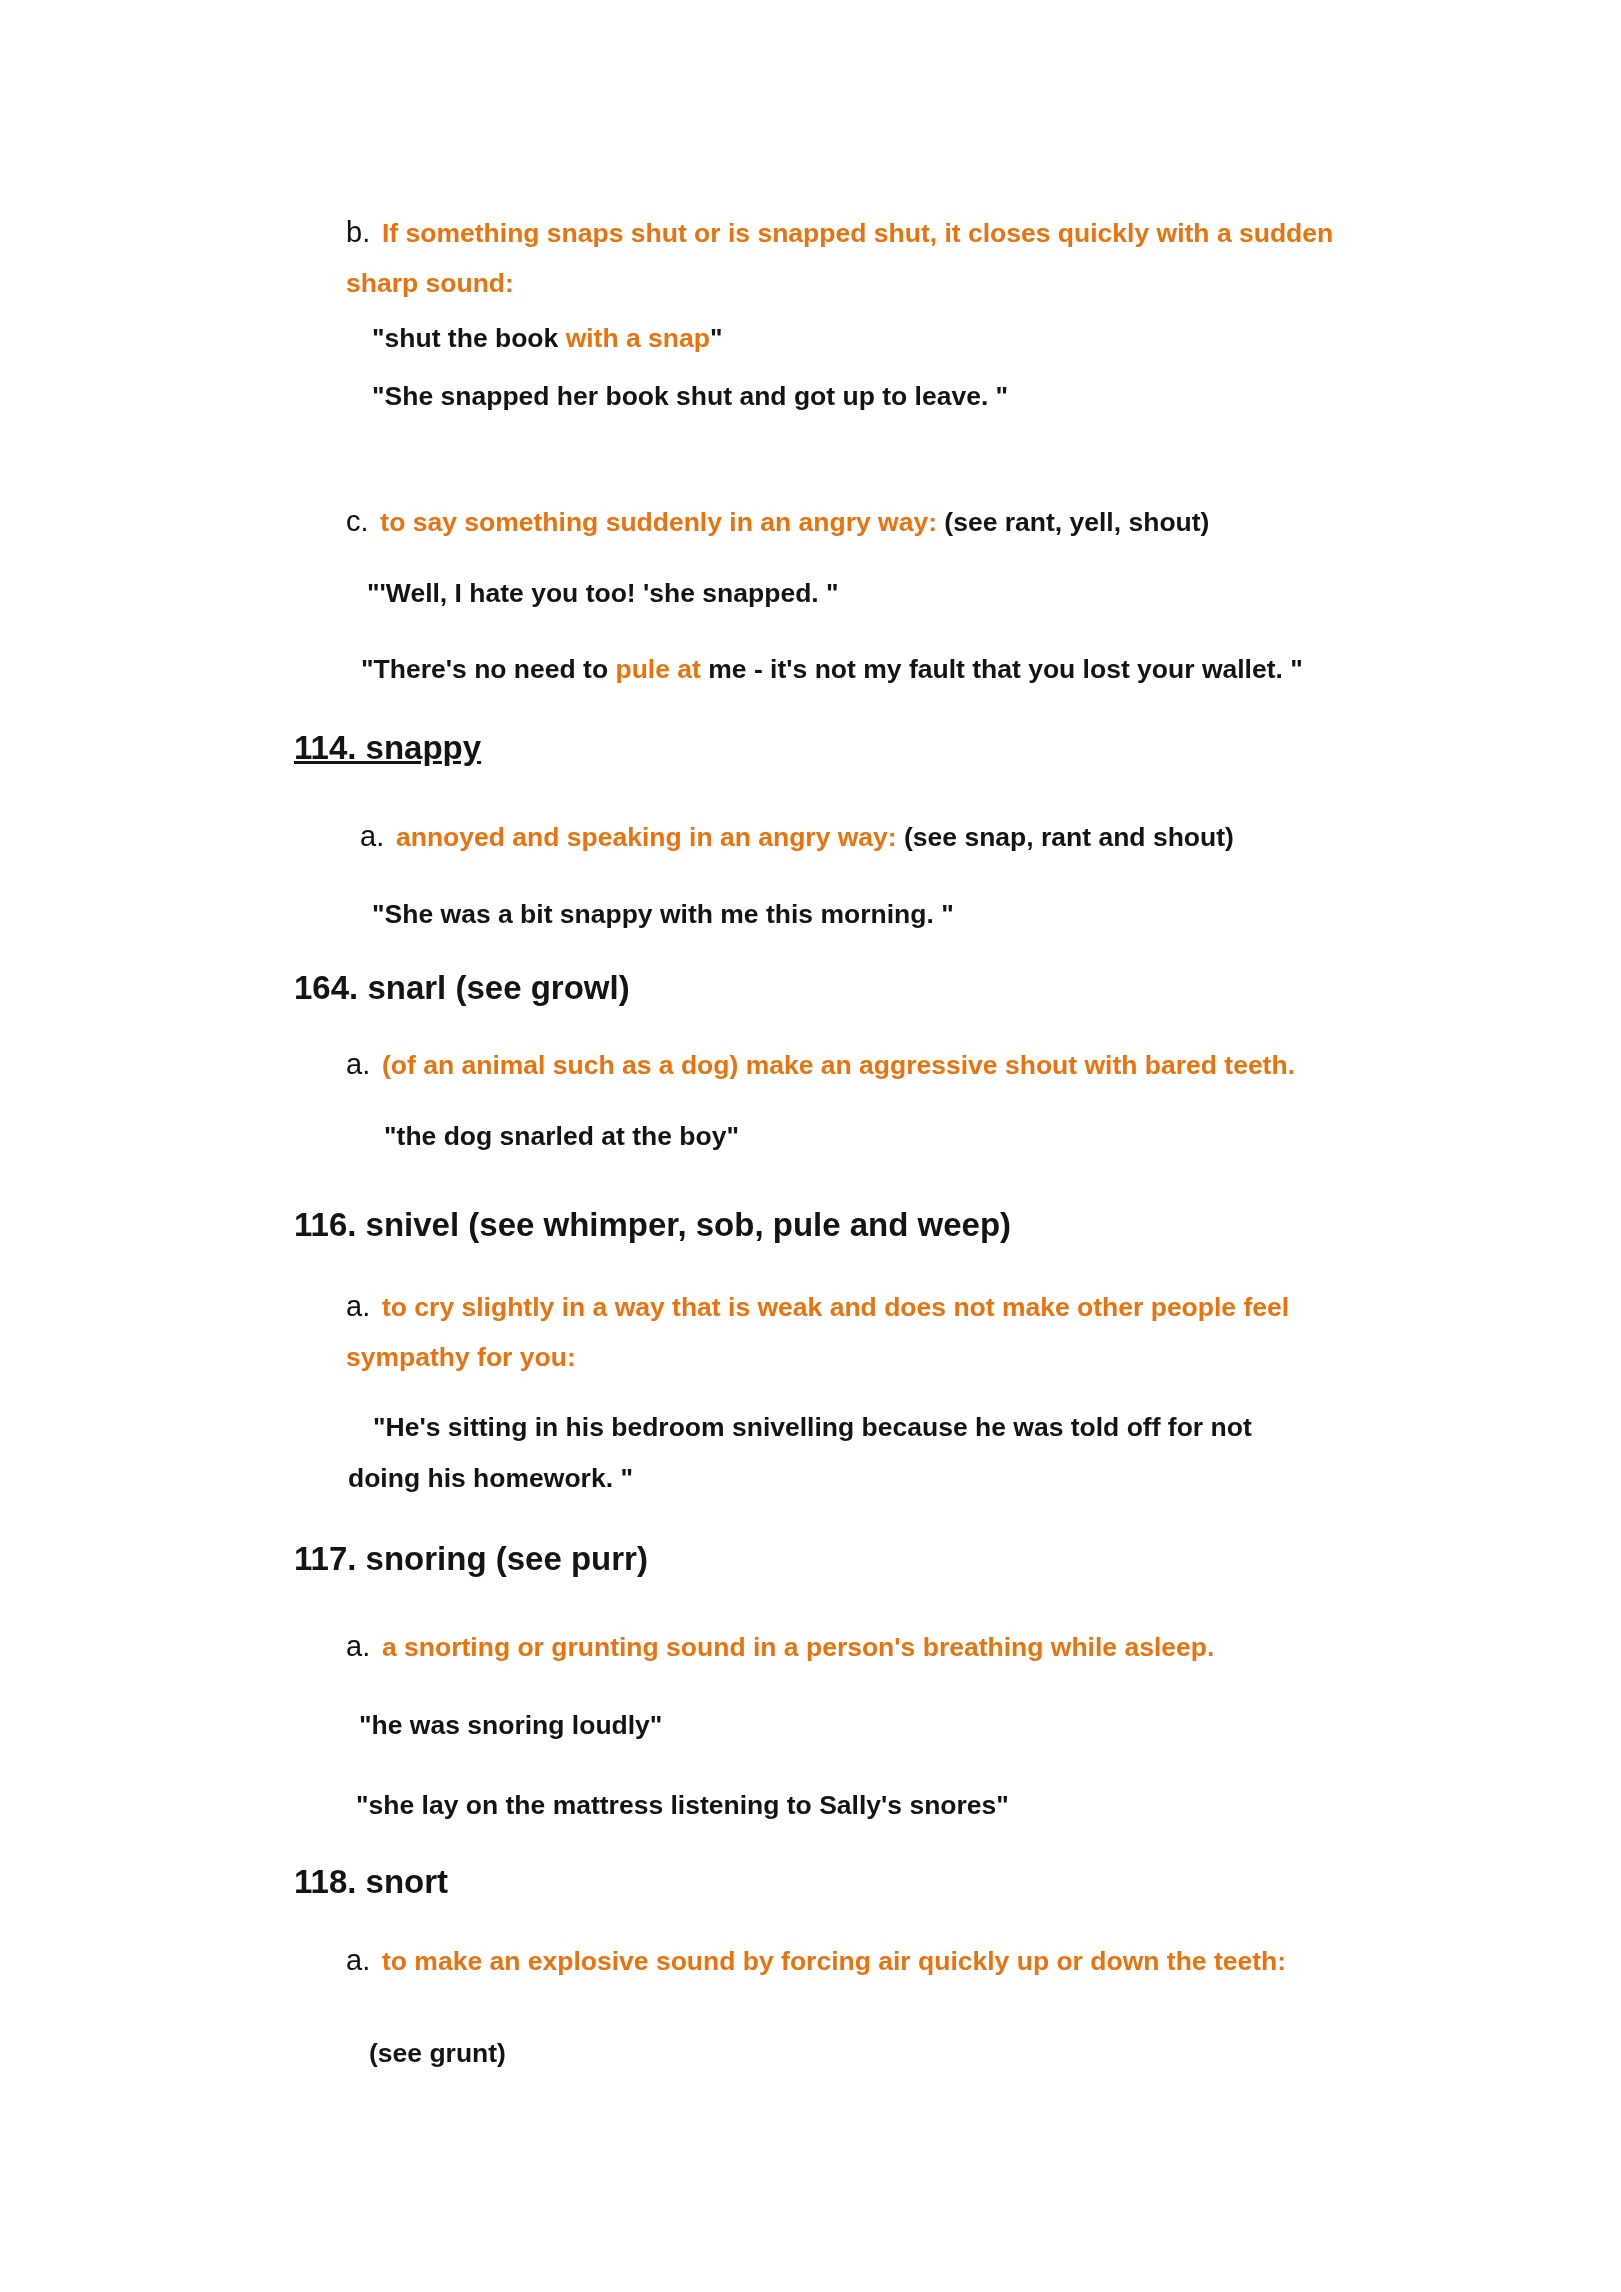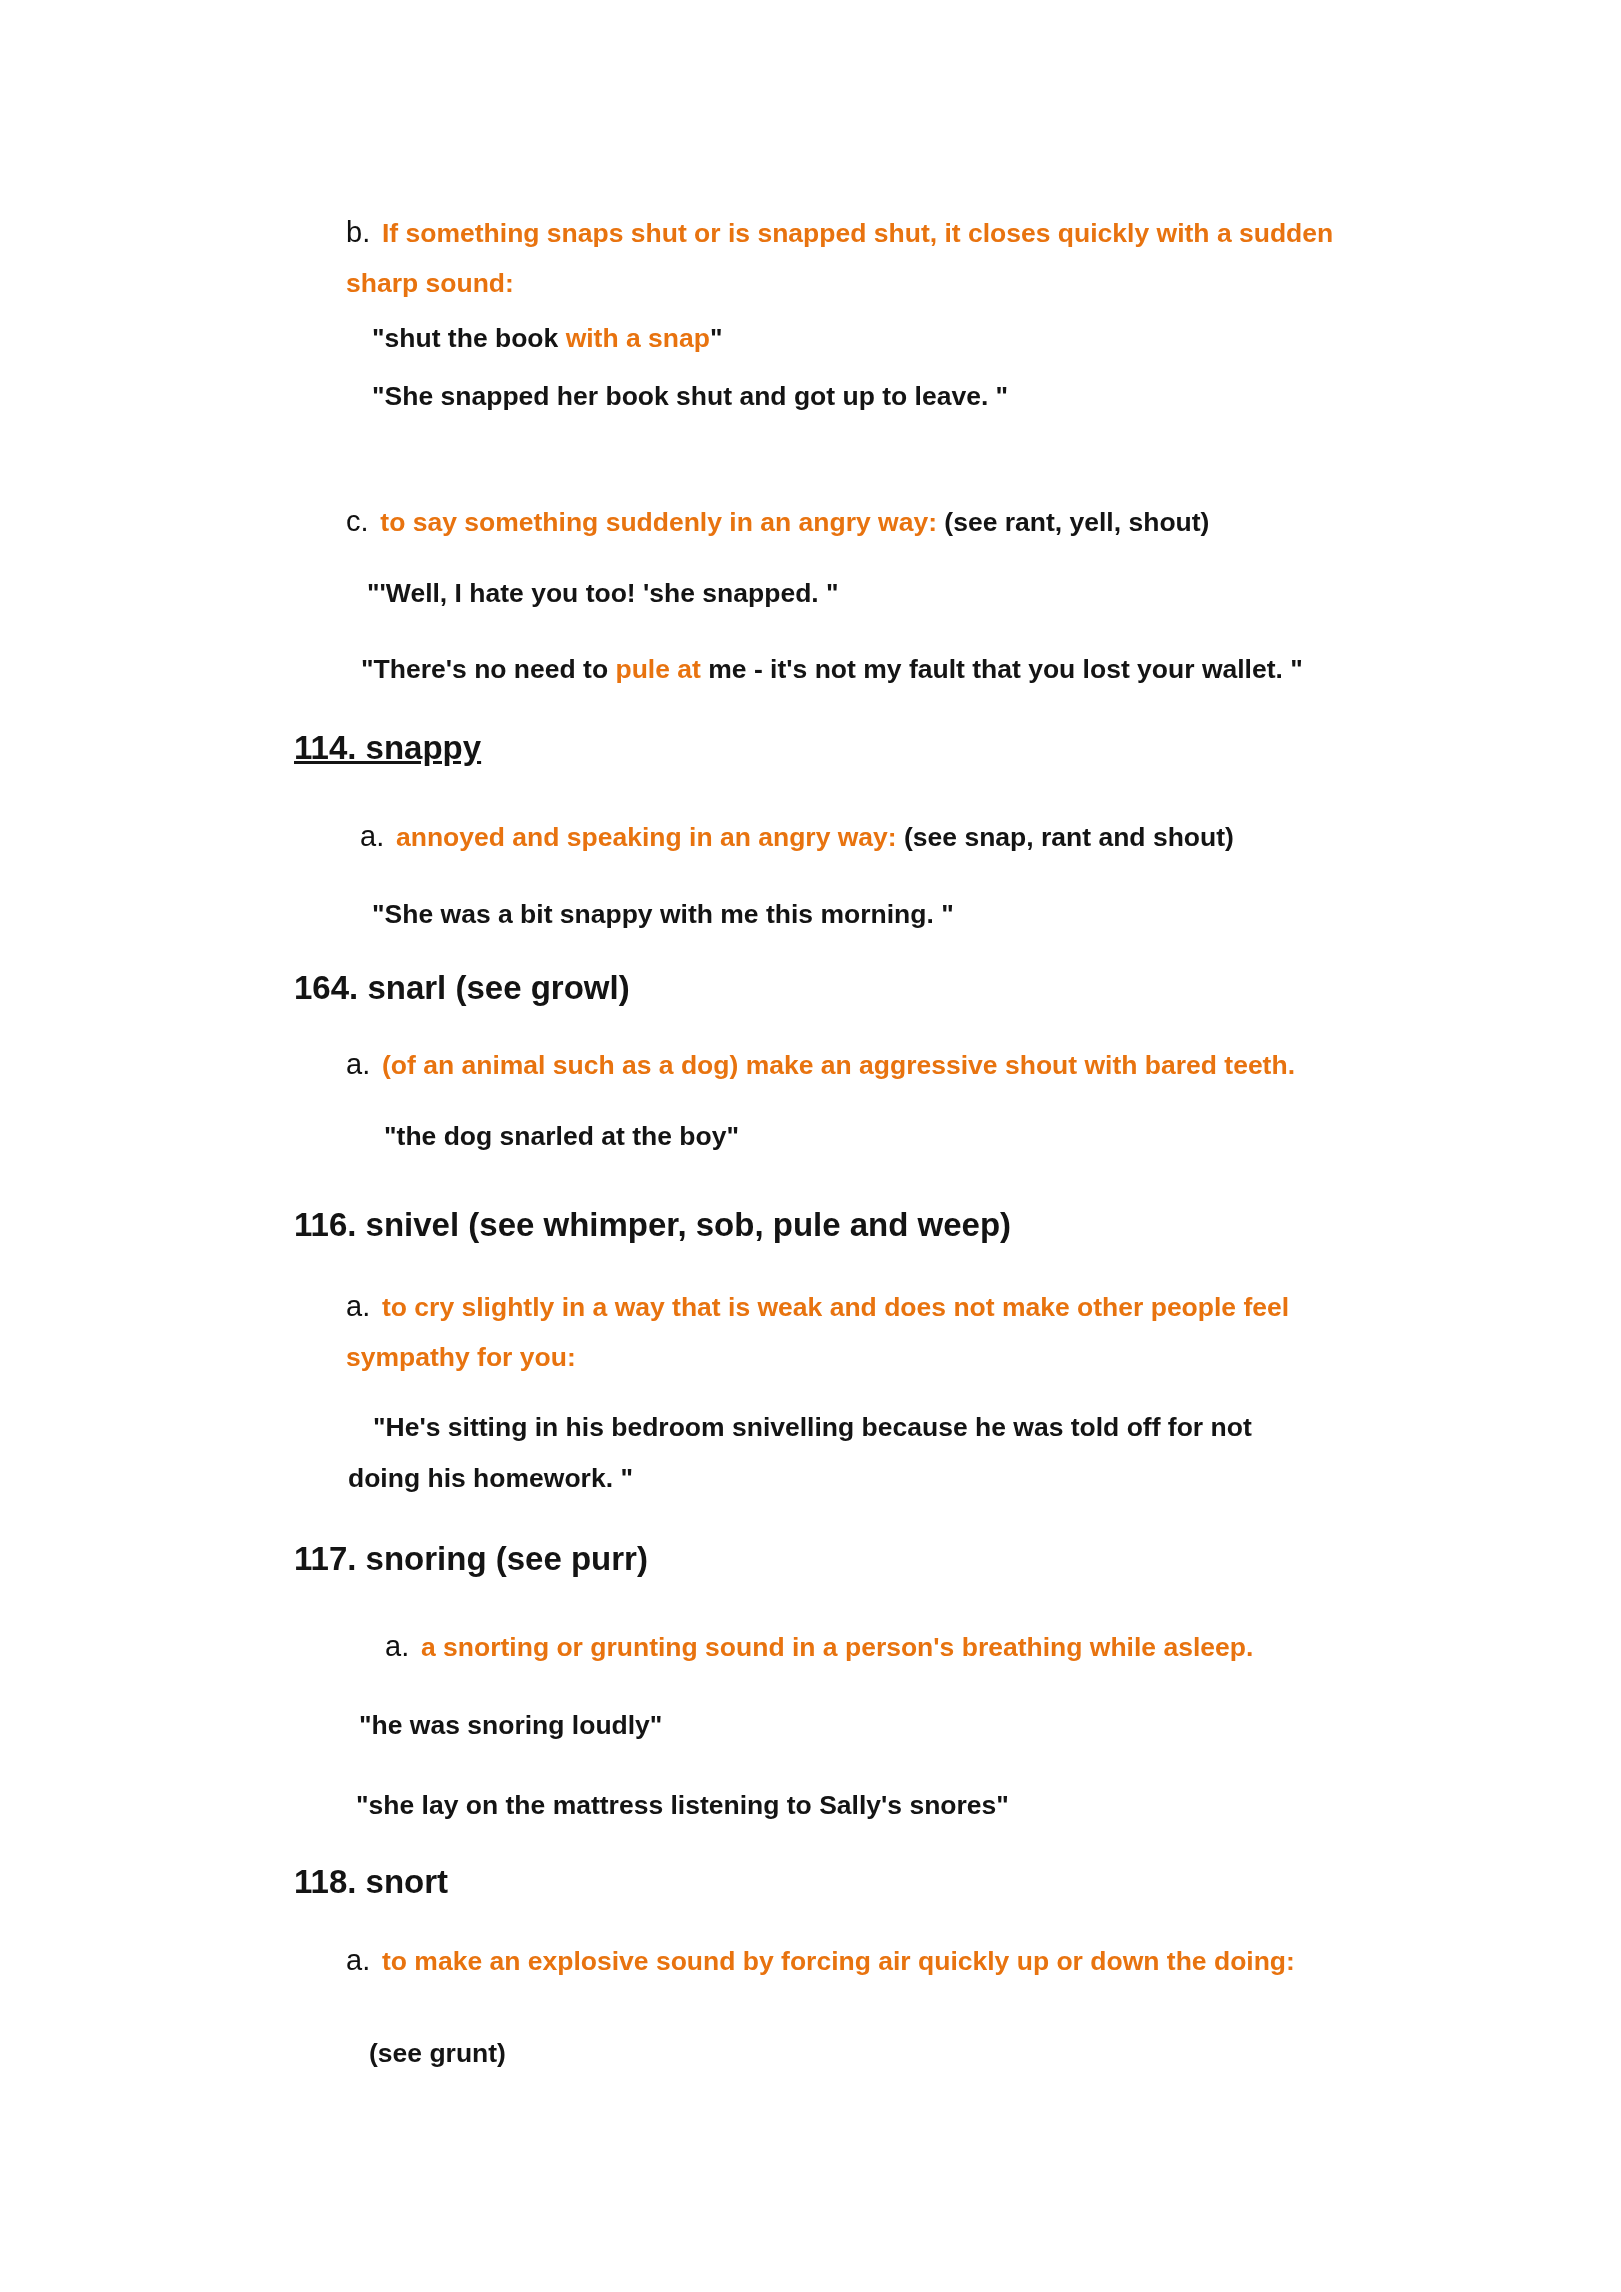--- a/index.html
+++ b/index.html
@@ -108,38 +108,38 @@
   </div>
 
   <div class="line" style="top:1461px; left:348px;">
     <span class="black">doing his homework. "</span>
   </div>
 
   <div class="line heading" style="top:1537px; left:294px;">
     <span>117. snoring (see purr)</span>
   </div>
 
-  <div class="line" style="top:1629px; left:346px;margin-left:39px;">
+  <div class="line" style="top:1629px; left:346px;">
     <span class="marker">a.</span><span class="orange">a snorting or grunting sound in a person's breathing while asleep.</span>
   </div>
 
   <div class="line" style="top:1708px; left:359px;">
     <span class="black">"he was snoring loudly"</span>
   </div>
 
   <div class="line" style="top:1788px; left:356px;">
     <span class="black">"she lay on the mattress listening to Sally's snores"</span>
   </div>
 
   <div class="line heading" style="top:1860px; left:294px;">
     <span>118. snort</span>
   </div>
 
   <div class="line" style="top:1943px; left:346px;">
-    <span class="marker">a.</span><span class="orange">to make an explosive sound by forcing air quickly up or down the doing:</span>
+    <span class="marker">a.</span><span class="orange">to make an explosive sound by forcing air quickly up or down the teeth:</span>
   </div>
 
   <div class="line" style="top:2036px; left:369px;">
     <span class="black">(see grunt)</span>
   </div>
 
 </div>
 
 
 </body></html>

